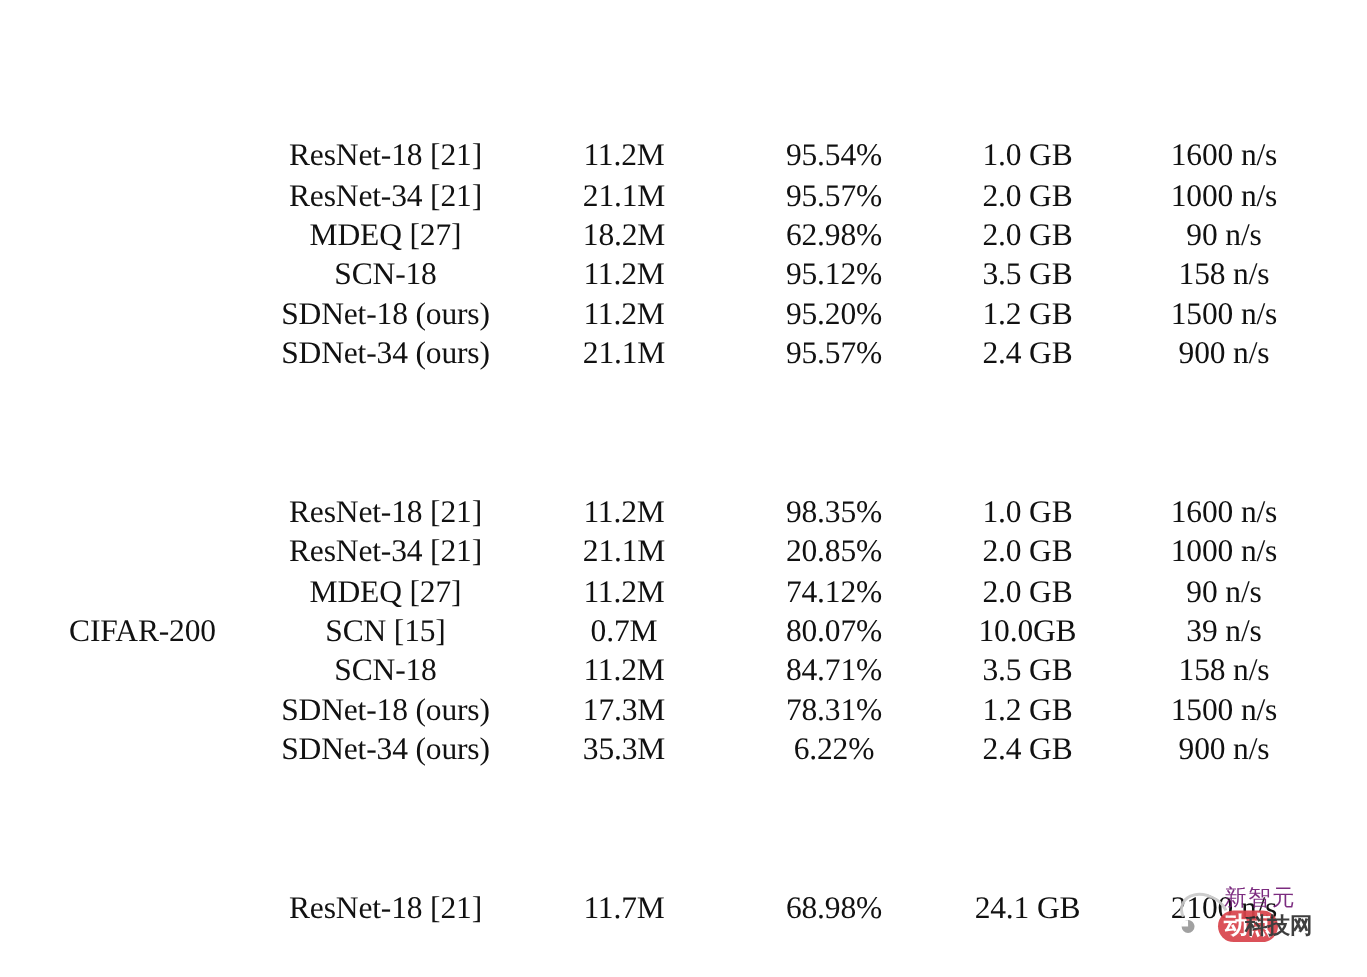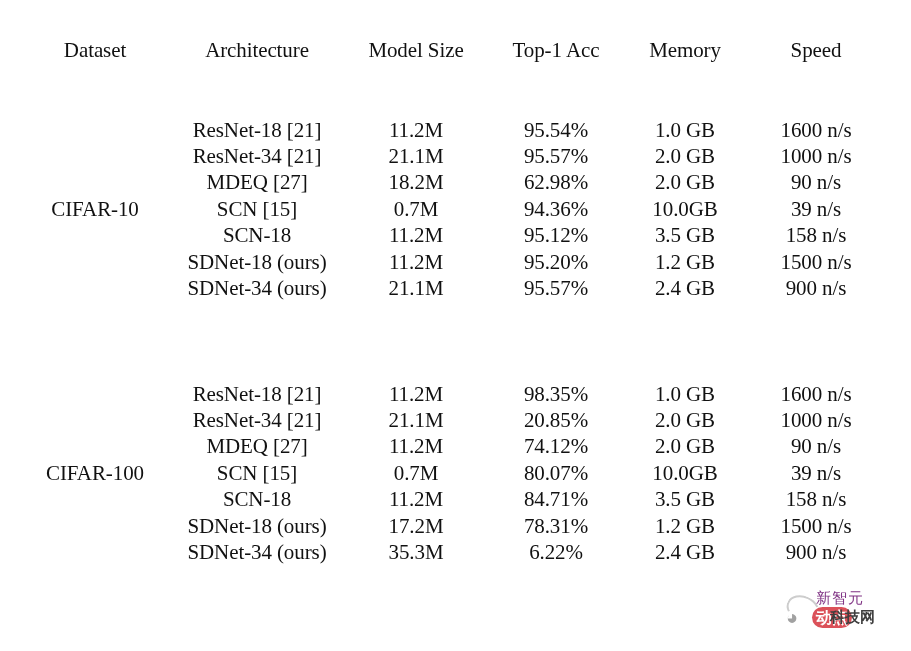--- a/index.html
+++ b/index.html
@@ -165,28 +165,20 @@
     <col class="col-architecture">
     <col class="col-modelsize">
     <col class="col-acc">
     <col class="col-memory">
     <col class="col-speed">
   </colgroup>
   <tbody id="table-body">
       <tr class="rule-top">
         <td colspan="6"></td>
       </tr>
-      <tr class="header-row">
-        <th>Dataset</th>
-        <th>Architecture</th>
-        <th>Model Size</th>
-        <th>Top-1 Acc</th>
-        <th>Memory</th>
-        <th>Speed</th>
-      </tr>
       <tr class="rule-mid">
         <td colspan="6"></td>
       </tr>
       <tr class="spacer-row">
         <td colspan="6"></td>
       </tr>
       <tr>
         <td class="dataset-cell"></td>
         <td>ResNet-18 [21]</td>
         <td>11.2M</td>
@@ -204,28 +196,20 @@
       </tr>
       <tr>
         <td class="dataset-cell"></td>
         <td>MDEQ [27]</td>
         <td>18.2M</td>
         <td>62.98%</td>
         <td>2.0 GB</td>
         <td>90 n/s</td>
       </tr>
       <tr>
-        <td class="dataset-cell">CIFAR-10</td>
-        <td>SCN [15]</td>
-        <td>0.7M</td>
-        <td>94.36%</td>
-        <td>10.0GB</td>
-        <td>39 n/s</td>
-      </tr>
-      <tr>
         <td class="dataset-cell"></td>
         <td>SCN-18</td>
         <td>11.2M</td>
         <td>95.12%</td>
         <td>3.5 GB</td>
         <td>158 n/s</td>
       </tr>
       <tr>
         <td class="dataset-cell"></td>
         <td>SDNet-18 (ours)</td>
@@ -269,39 +253,39 @@
       </tr>
       <tr>
         <td class="dataset-cell"></td>
         <td>MDEQ [27]</td>
         <td>11.2M</td>
         <td>74.12%</td>
         <td>2.0 GB</td>
         <td>90 n/s</td>
       </tr>
       <tr>
-        <td class="dataset-cell">CIFAR-100</td>
+        <td class="dataset-cell">CIFAR-200</td>
         <td>SCN [15]</td>
         <td>0.7M</td>
         <td>80.07%</td>
         <td>10.0GB</td>
         <td>39 n/s</td>
       </tr>
       <tr>
         <td class="dataset-cell"></td>
         <td>SCN-18</td>
         <td>11.2M</td>
         <td>84.71%</td>
         <td>3.5 GB</td>
         <td>158 n/s</td>
       </tr>
       <tr>
         <td class="dataset-cell"></td>
         <td>SDNet-18 (ours)</td>
-        <td>17.2M</td>
+        <td>17.3M</td>
         <td>78.31%</td>
         <td>1.2 GB</td>
         <td>1500 n/s</td>
       </tr>
       <tr>
         <td class="dataset-cell"></td>
         <td>SDNet-34 (ours)</td>
         <td>35.3M</td>
         <td>6.22%</td>
         <td>2.4 GB</td>

